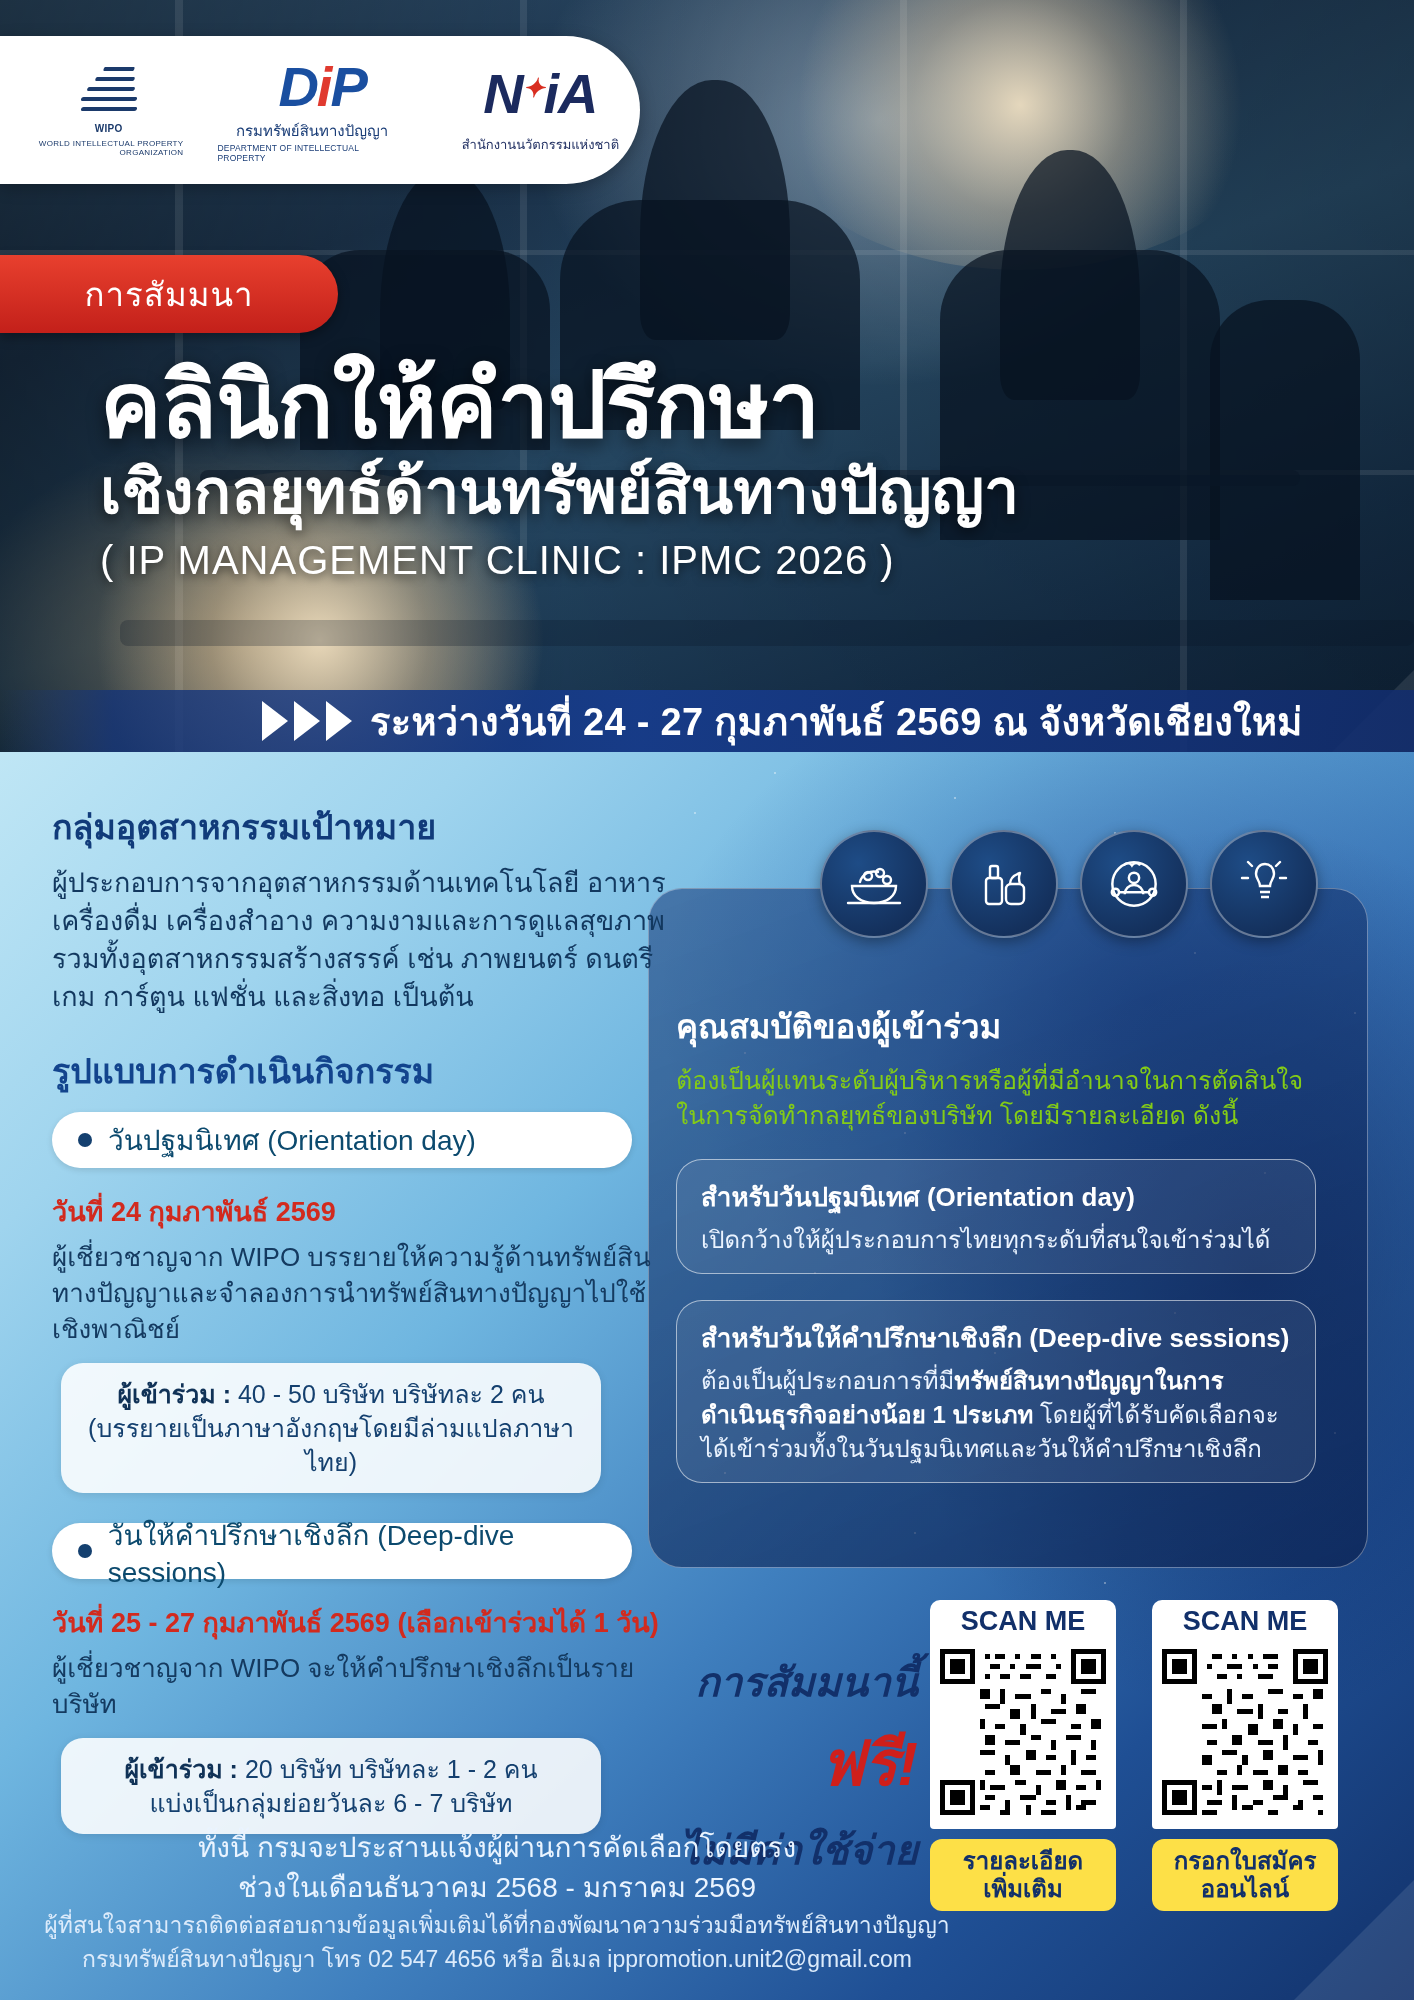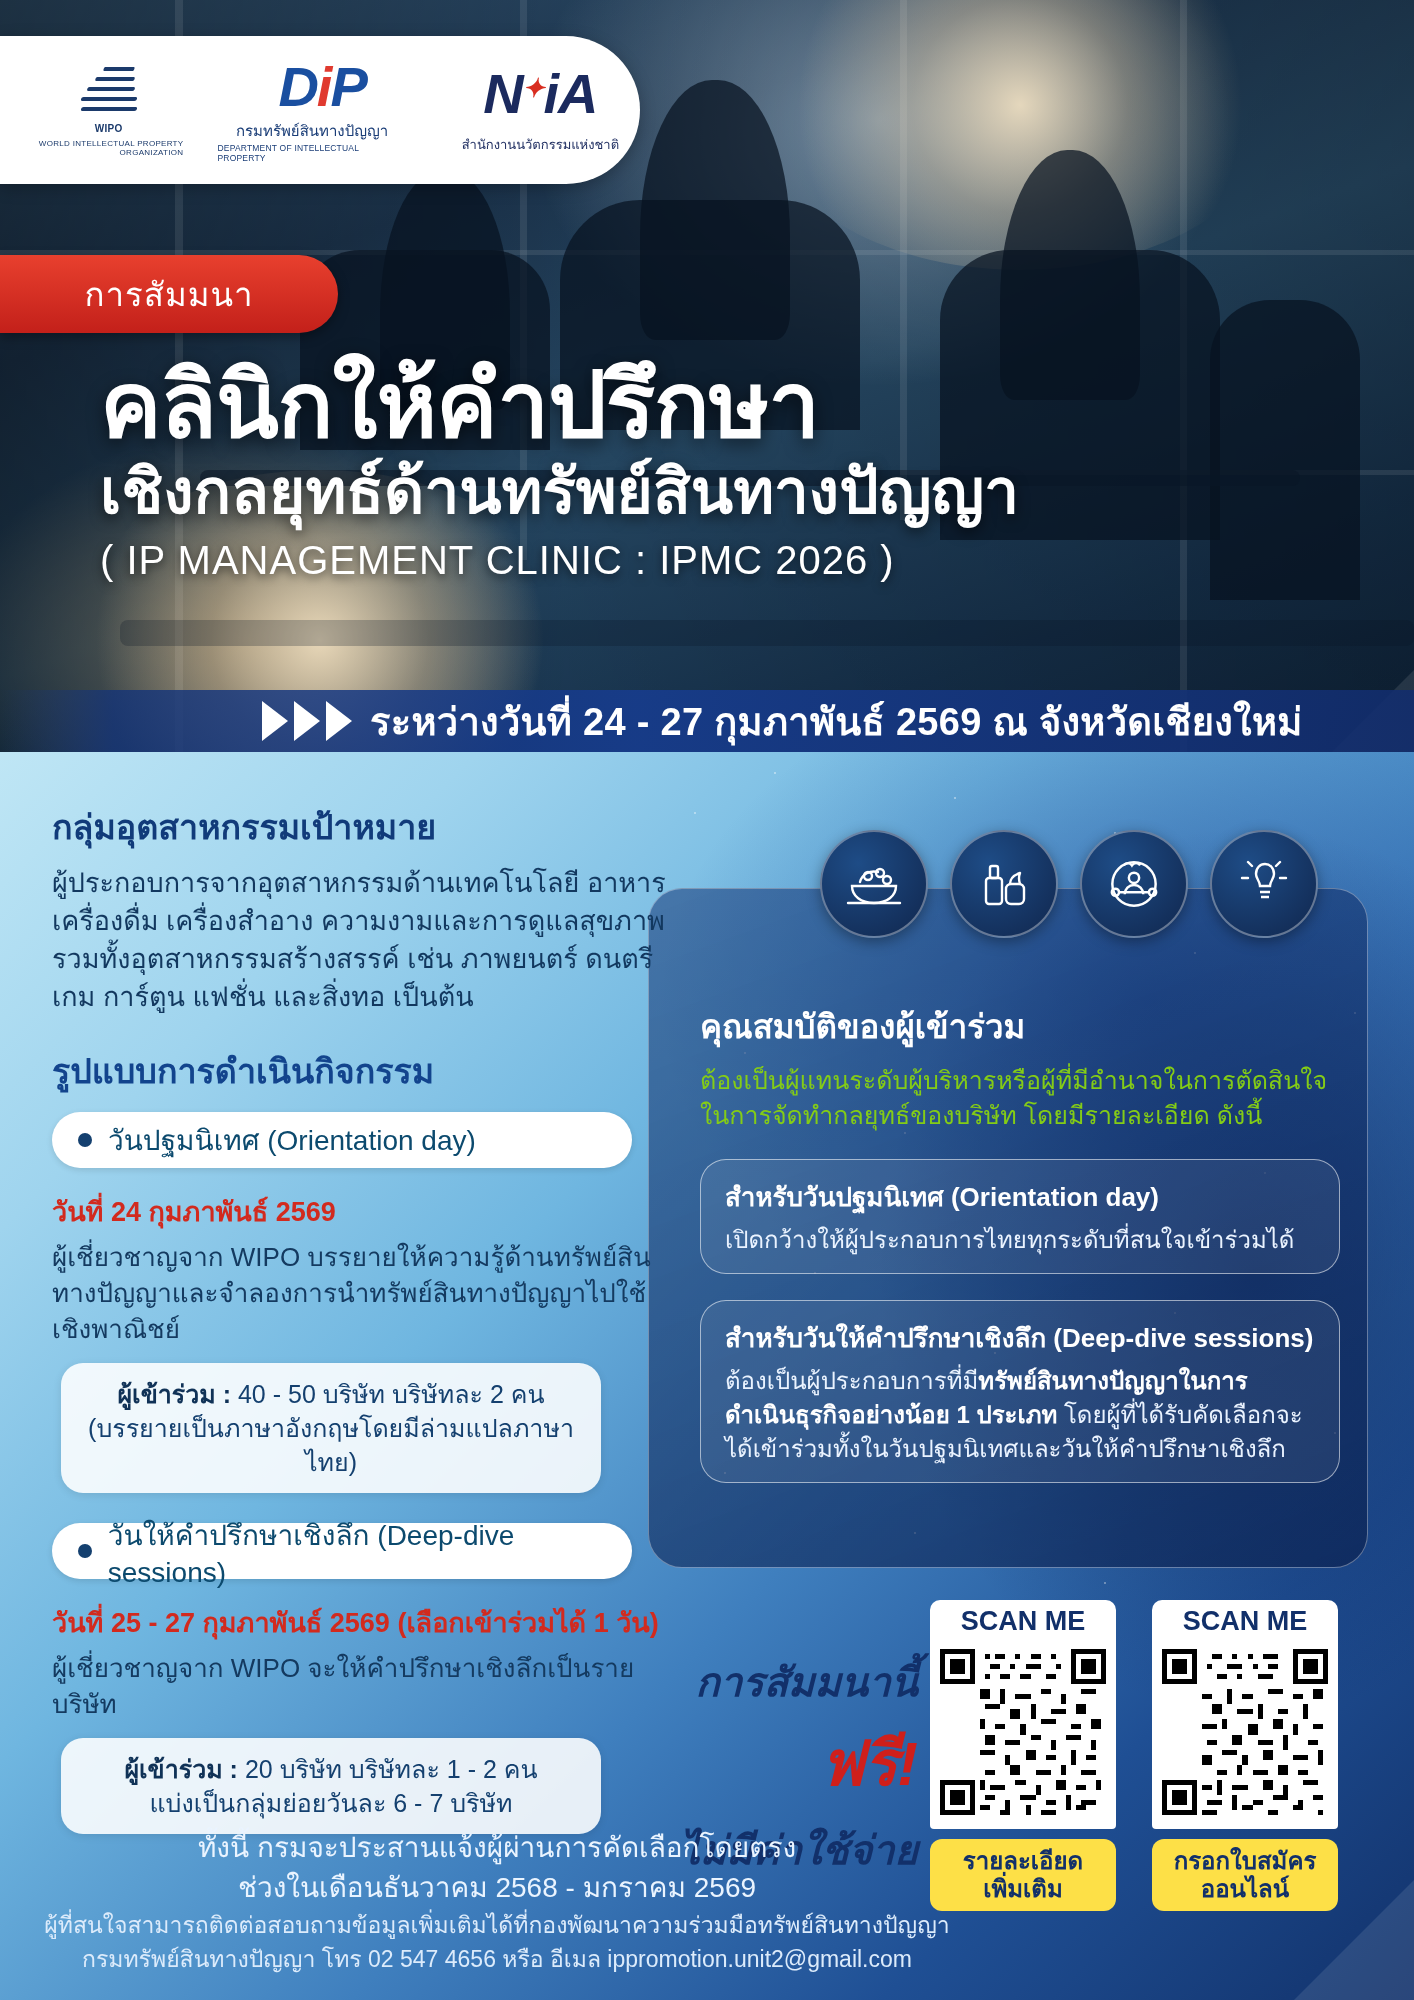--- a/index.html
+++ b/index.html
@@ -163,21 +163,21 @@
     display:flex;align-items:center;justify-content:center;
     box-shadow:0 4px 14px rgba(0,0,0,0.35);
   }
   .right-panel {
     position:absolute; left:648px; top:888px; width:720px; height:680px;
     background: linear-gradient(160deg, rgba(20,55,120,0.55), rgba(10,30,75,0.62));
     border:1px solid rgba(255,255,255,0.35);
     border-radius:34px;
     z-index:4;
   }
-  .rp-inner { position:absolute; left:700px; top:1000px; width:640px; z-index:6; }
+  .rp-inner { position:absolute; left:676px; top:1000px; width:640px; z-index:6; }
   .h-white { font-size:33px; font-weight:bold; color:#ffffff; margin-bottom:10px; }
   .p-white { font-size:25px; line-height:35px; color:#84cc16; }
   .sub-card {
     margin-top:26px; border:1px solid rgba(255,255,255,0.55); border-radius:26px;
     padding:16px 24px; background:rgba(255,255,255,0.07);
   }
   .sc-title { font-size:26px; font-weight:bold; color:#ffffff; margin-bottom:6px;}
   .sc-body { font-size:24px; line-height:34px; color:#eaf3ff; }
   .sc-body b { color:#ffffff; }
 

